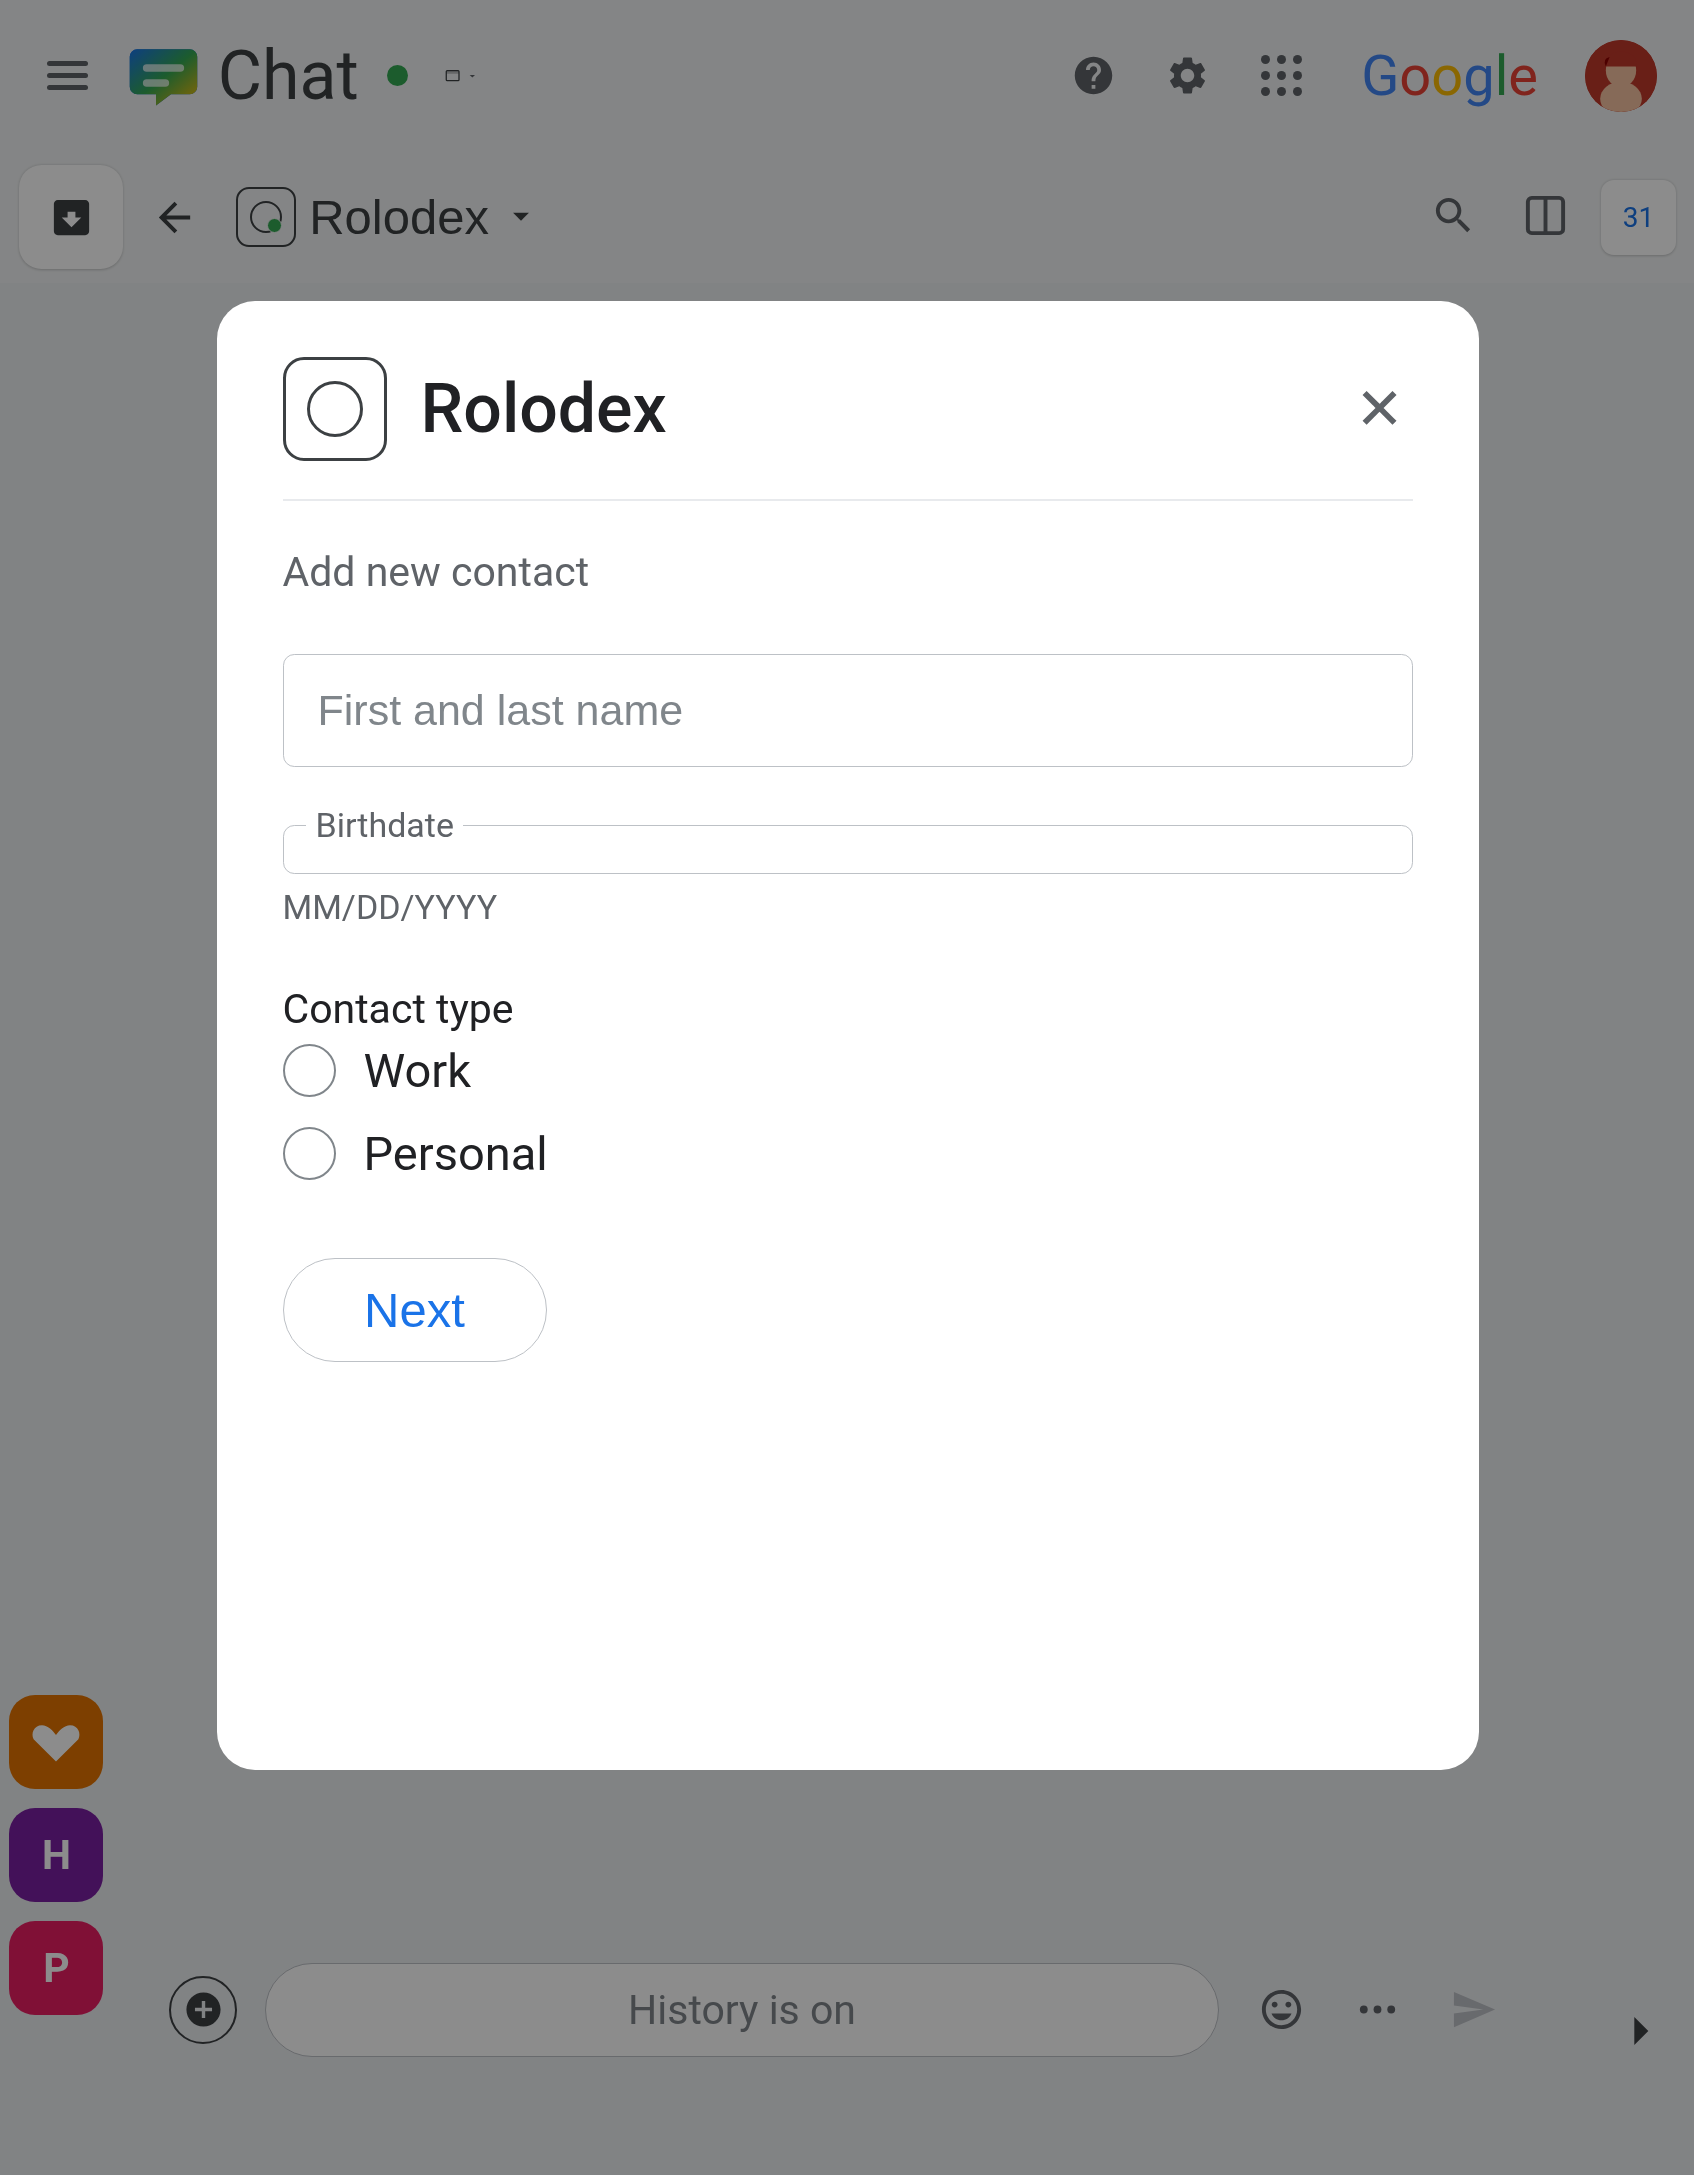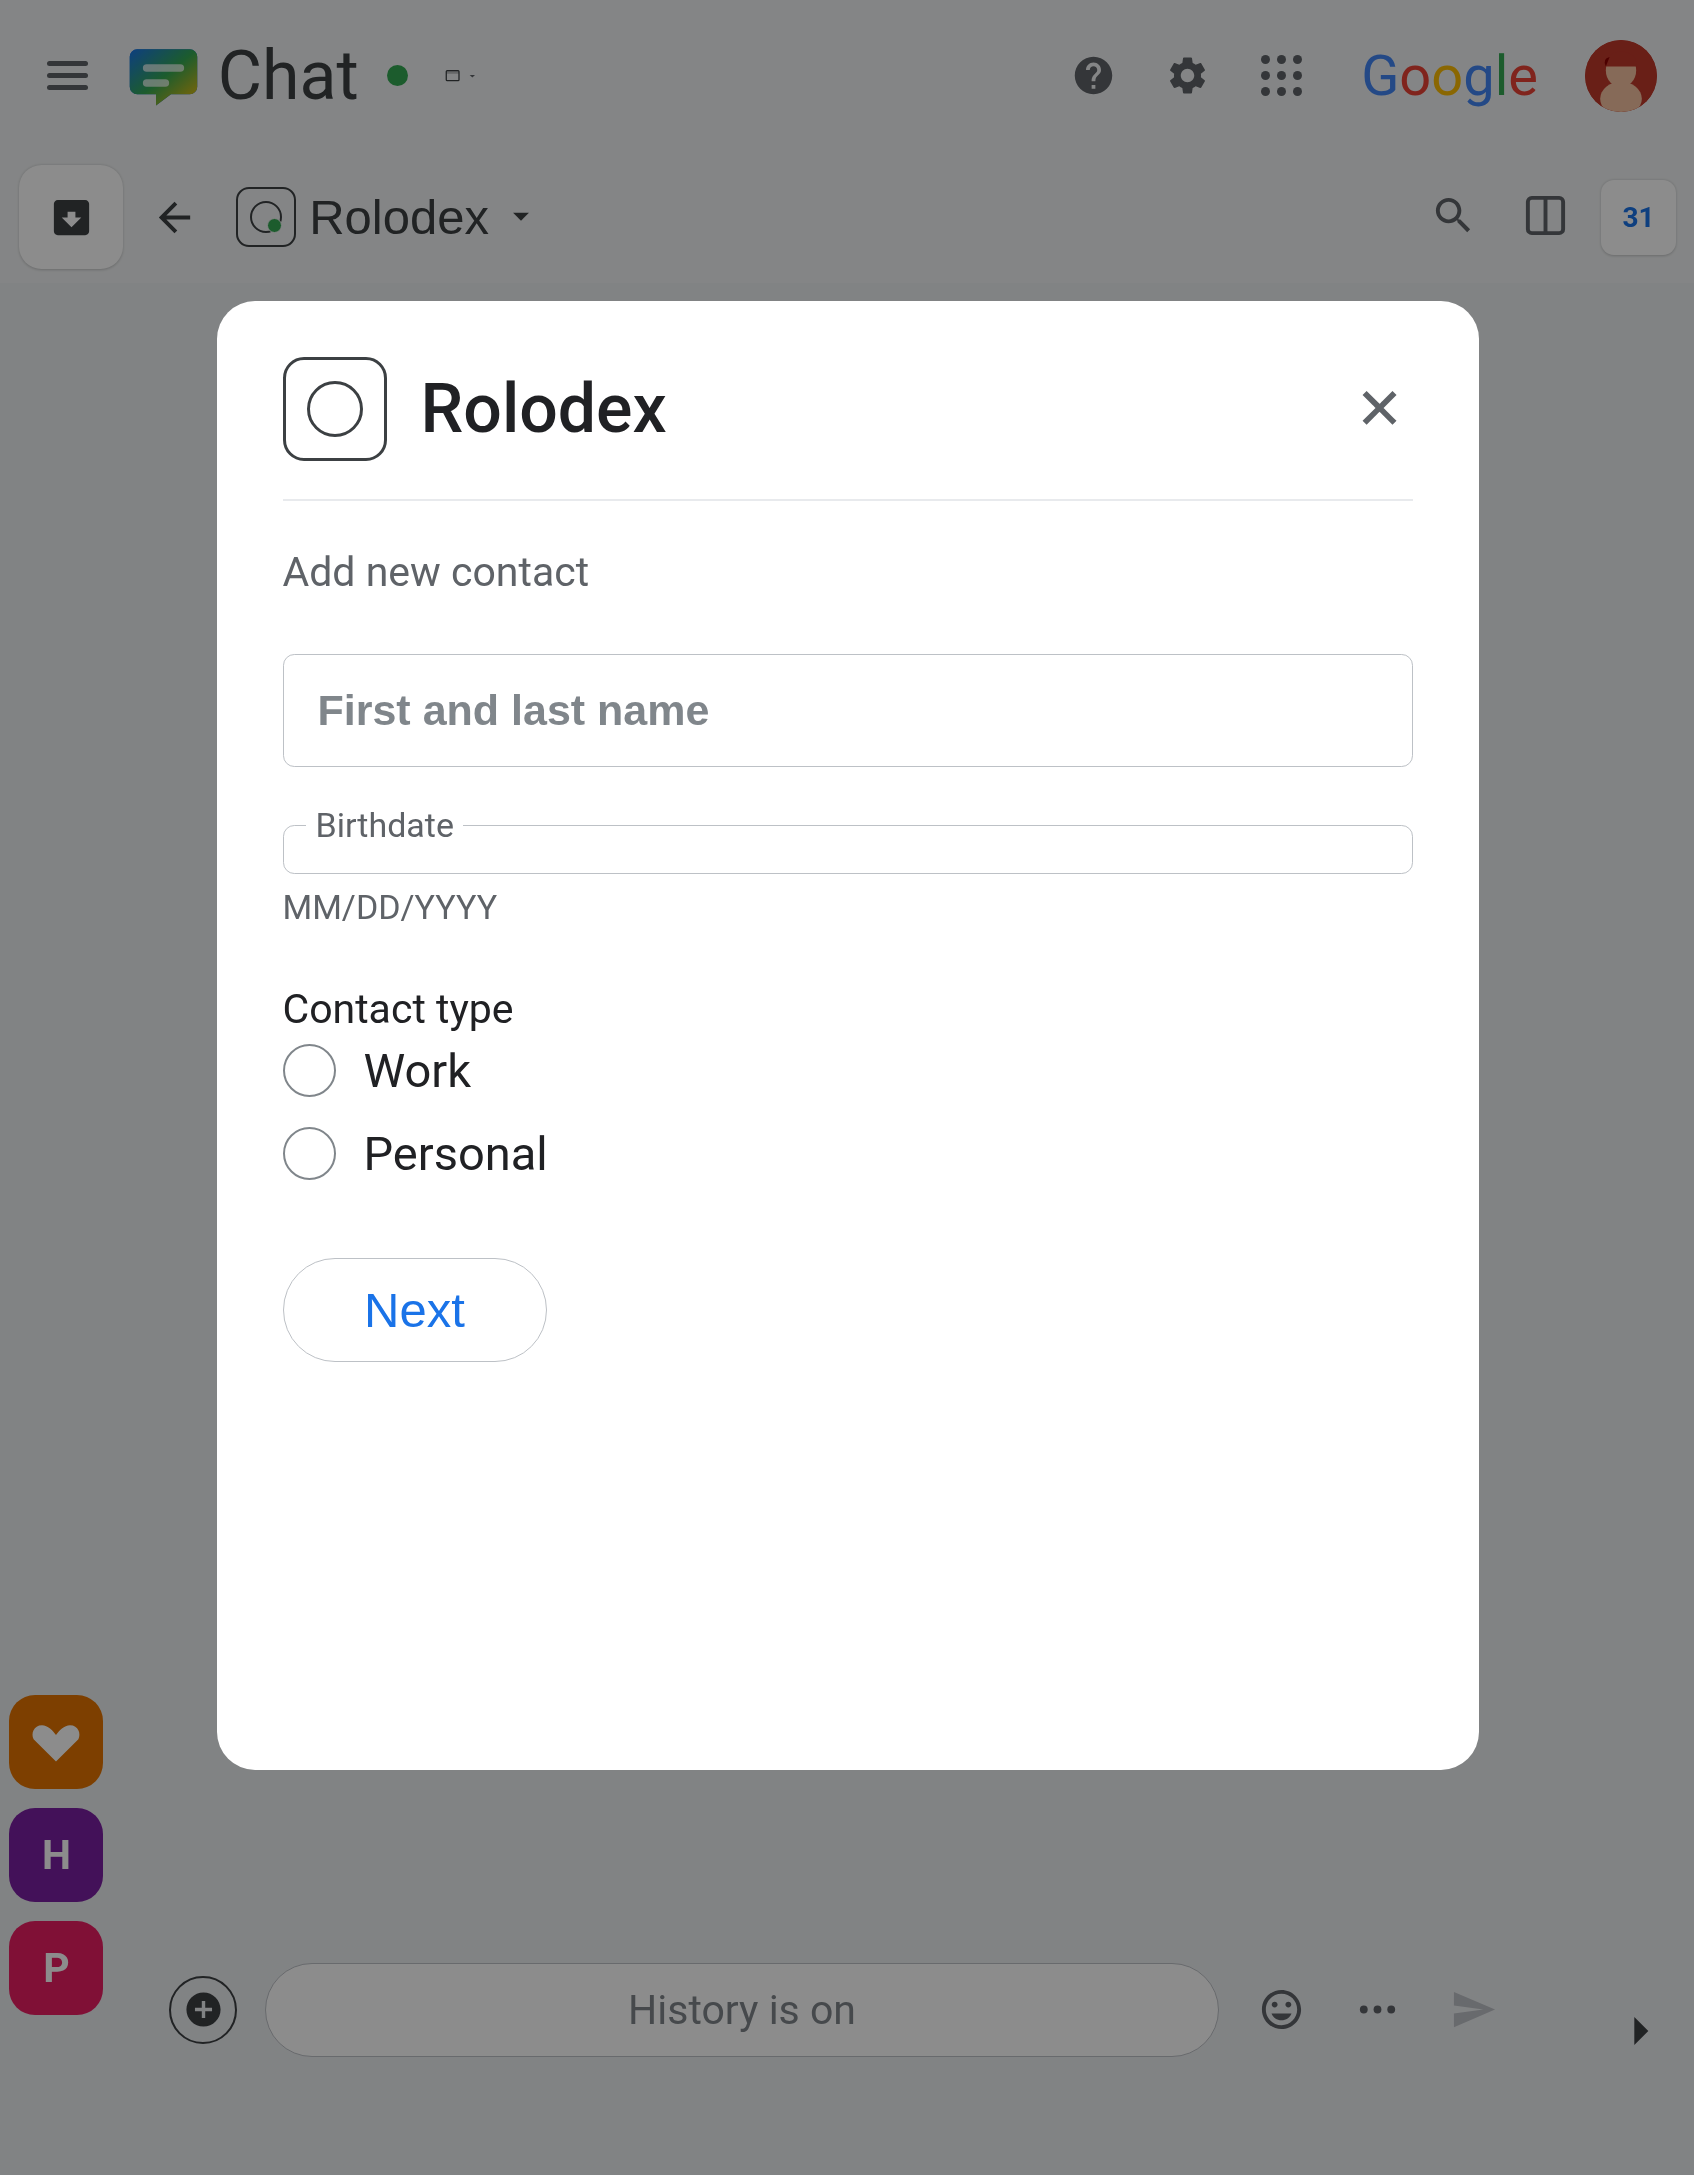--- a/index.html
+++ b/index.html
@@ -144,21 +144,21 @@
     .bar-spacer { flex: 1; }
     .search-btn, .split-btn {
       background: none; border: none; cursor: pointer; padding: 13px;
     }
     .search-btn svg, .split-btn svg { width: 47px; height: 47px; fill: #5f6368; }
     .calendar-badge {
       width: 75px; height: 75px;
       background: #fff;
       border-radius: 13px;
       display: flex; align-items: center; justify-content: center;
-      font-size: 28px; font-weight: 700; color: #1a73e8;
+      font-size: 28px; font-weight: 400; color: #1a73e8;
       cursor: pointer;
       box-shadow: 0 0.9px 2.8px rgba(0,0,0,0.2);
     }
 
     
     .background-area {
       position: absolute;
       top: 282px;
       left: 0; right: 0; bottom: 0;
       background: #e8eaed;
@@ -278,21 +278,20 @@
     .text-input {
       width: 100%;
       height: 113px;
       border: 1.9px solid #bdc1c6;
       border-radius: 11.3px;
       padding: 0 34px;
       font-size: 43px;
       color: #80868b;
       outline: none;
       background: #fff;
-      font-weight: bold;
     }
     .text-input::placeholder { color: #80868b; }
     .date-field-wrapper {
       position: relative;
       border: 1.9px solid #bdc1c6;
       border-radius: 11.3px;
       padding: 28px 34px 19px;
     }
     .date-field-label {
       position: absolute;

